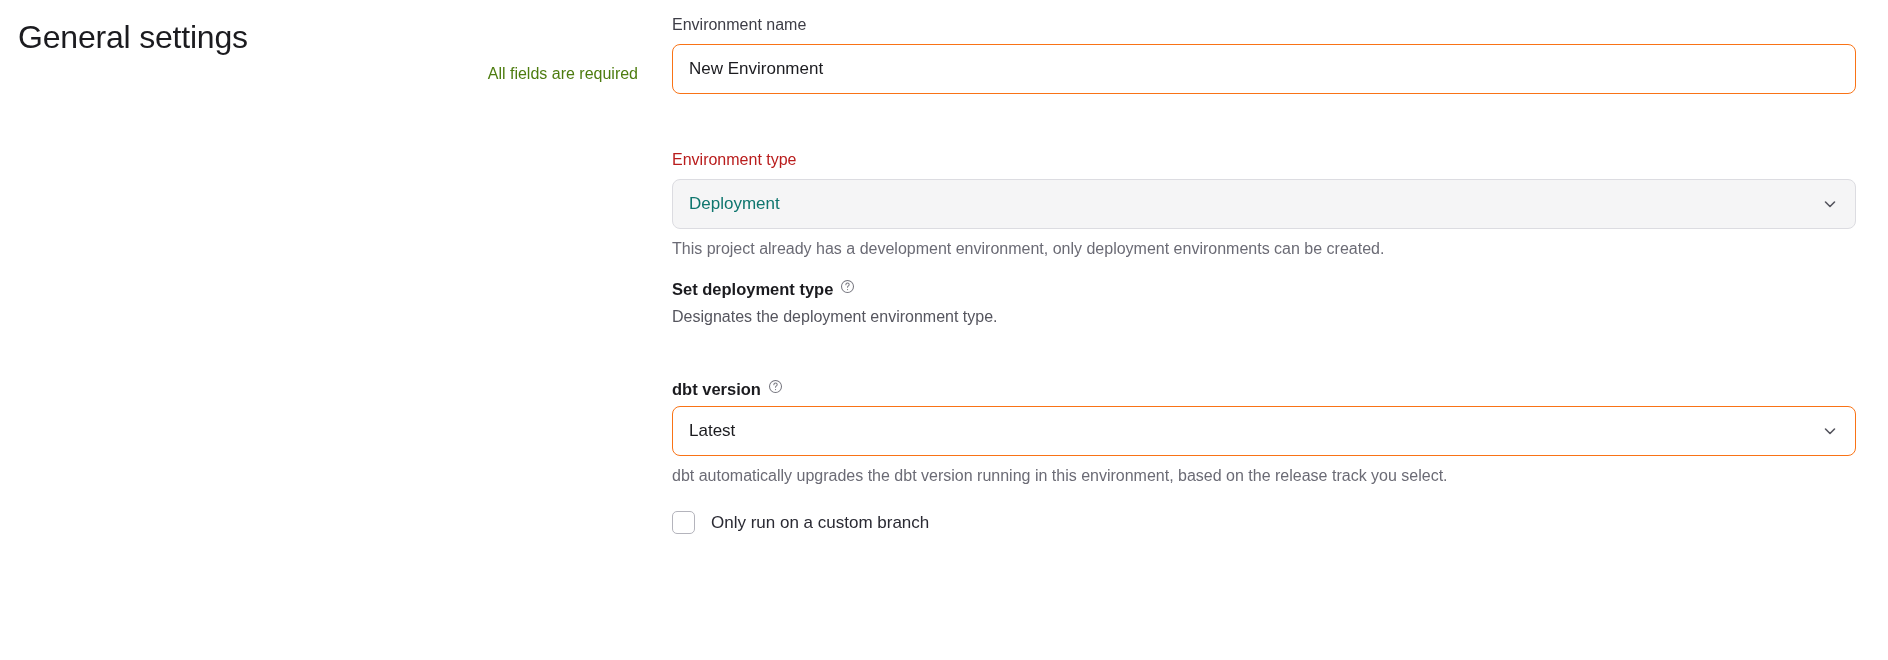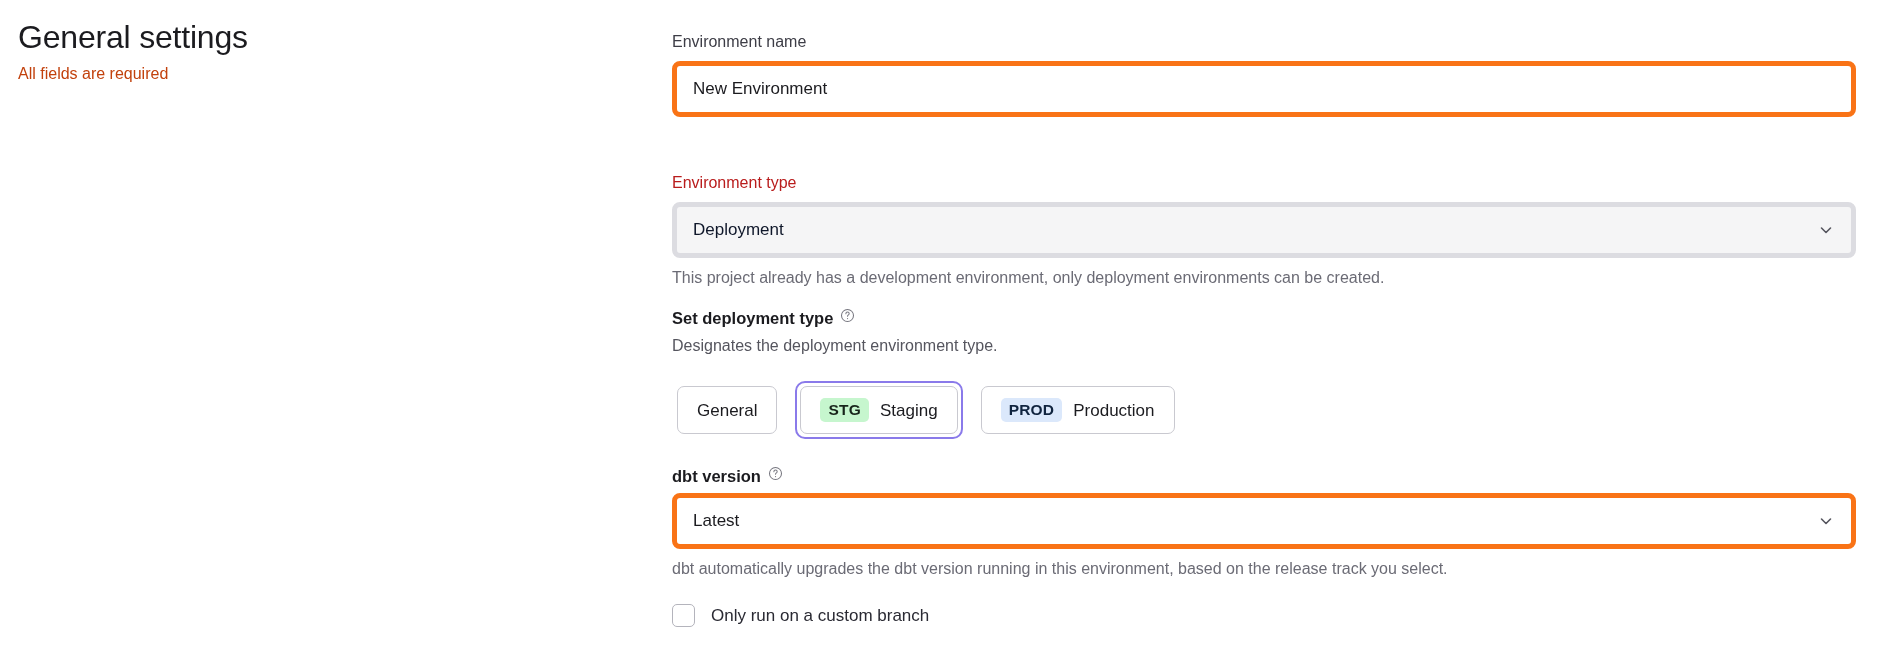--- a/index.html
+++ b/index.html
@@ -31,28 +31,29 @@
     font-size: 32px;
     line-height: 38px;
     font-weight: 400;
     color: #1b1b1f;
     letter-spacing: -0.2px;
   }
   .page-subtitle {
     margin-top: 7px;
     font-size: 16px;
     line-height: 22px;
-    color: #c2410c;
+    color: #4d7c0f;
+    text-align: right;
   }
 
   
   .form-col {
     position: absolute;
     left: 672px;
-    top: 31px;
+    top: 14px;
     width: 1184px;
   }
 
   .field-label {
     font-size: 16px;
     line-height: 22px;
     color: #3d3d46;
     margin-bottom: 8px;
     display: block;
   }
@@ -76,42 +77,42 @@
     justify-content: center;
     flex: none;
     position: relative;
     top: 1px;
   }
   .help-icon svg { display: block; }
 
   .text-input,
   .select-box {
     width: 100%;
-    height: 56px;
-    border: 5px solid #f97316;
+    height: 50px;
+    border: 1px solid #f97316;
     border-radius: 8px;
     background: #ffffff;
     font-family: "Liberation Sans", sans-serif;
     font-size: 17px;
     color: #1b1b1f;
     padding: 0 16px;
     display: flex;
     align-items: center;
     outline: none;
   }
 
   .select-box {
     position: relative;
     justify-content: flex-start;
     cursor: pointer;
   }
   .select-box.disabled {
     background: #f5f5f6;
     border-color: #dcdce1;
-    color: #0f172a;
+    color: #0f766e;
   }
   .select-value { flex: 1; }
   .chevron {
     position: absolute;
     right: 16px;
     top: 50%;
     transform: translateY(-50%);
     width: 18px;
     height: 18px;
     display: flex;
@@ -241,43 +242,20 @@
         <span class="help-icon">
           <svg width="15" height="15" viewBox="0 0 16 16" fill="none" stroke="#76767f" stroke-width="1.1">
             <circle cx="8" cy="8" r="6.4"></circle>
             <path d="M6.25 6.1c0-1 .8-1.75 1.8-1.75s1.75.7 1.75 1.65c0 1.35-1.7 1.35-1.75 2.75" stroke-linecap="round" fill="none"></path>
             <circle cx="8.03" cy="11.25" r="0.62" fill="#76767f" stroke="none"></circle>
           </svg>
         </span>
       </div>
       <div class="sub-hint">Designates the deployment environment type.</div>
 
-      <div class="seg-group">
-
-        <div class="seg-wrap">
-          <button class="seg-btn">
-            <span class="seg-label">General</span>
-          </button>
-        </div>
-
-        <div class="seg-wrap focused">
-          <button class="seg-btn">
-            <span class="seg-badge" style="background:#c6f6ce;color:#17241a;">STG</span>
-            <span class="seg-label">Staging</span>
-          </button>
-        </div>
-
-        <div class="seg-wrap">
-          <button class="seg-btn">
-            <span class="seg-badge" style="background:#dbe8fb;color:#10243f;">PROD</span>
-            <span class="seg-label">Production</span>
-          </button>
-        </div>
-
-      </div>
     </div>
 
     <div class="spacer-26"></div>
 
     <div>
       <div class="field-label strong">
         <span>dbt version</span>
         <span class="help-icon">
           <svg width="15" height="15" viewBox="0 0 16 16" fill="none" stroke="#76767f" stroke-width="1.1">
             <circle cx="8" cy="8" r="6.4"></circle>

